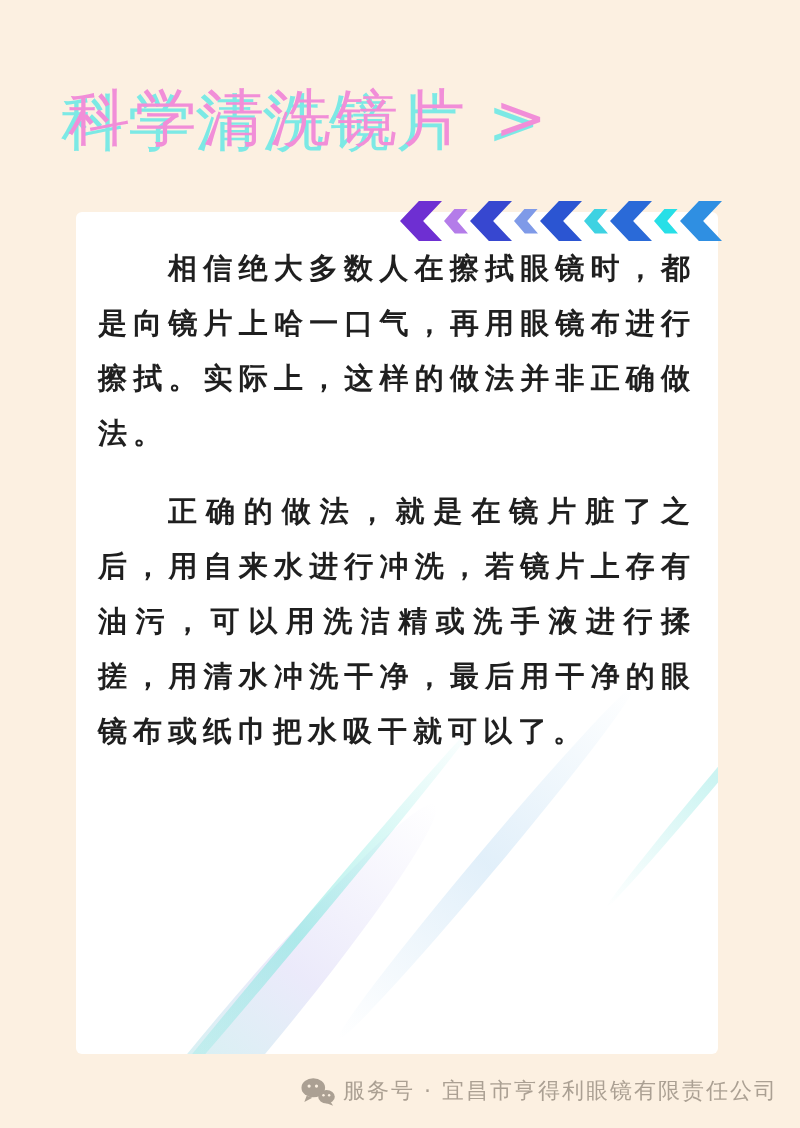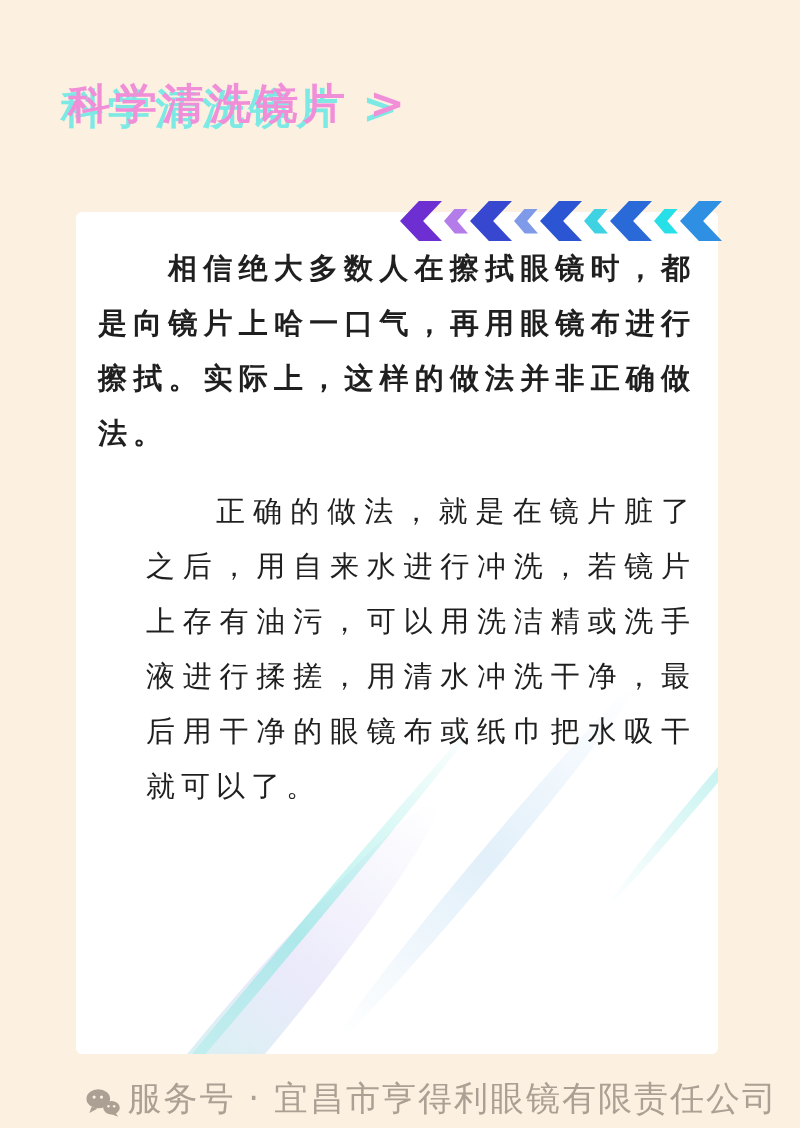--- a/index.html
+++ b/index.html
@@ -7,22 +7,22 @@
   body {
     position:relative;
     width:800px; height:1128px;
     background:#fcf0e1;
     overflow:hidden;
     font-family:"DejaVu Sans", sans-serif;
   }
   .page-title {
     position:absolute;
     left:68px; top:76px;
-    font-size:42px;
-    font-weight:700;
+    font-size:62px;
+    font-weight:400;
     letter-spacing:5px;
     color:#f18ed8;
     text-shadow:-7px 5px 0 #7ce9e5;
     white-space:nowrap;
   }
   .chevron-row {
     position:absolute;
     top:201px; right:78px;
     height:40px;
     display:flex;
@@ -65,29 +65,29 @@
   }
   .card-body p {
     font-size:29px;
     line-height:55px;
     letter-spacing:6px;
     font-weight:700;
     color:#1f1f1f;
     text-indent:70px;
     text-align:justify;
   }
-  .card-body p.emphasis { font-weight:400; margin-top:23px;margin-left:48px; }
+  .card-body p.emphasis { font-weight:700; margin-top:23px; }
   .watermark {
     position:absolute;
     top:1076px; right:22px;
     display:flex;
     align-items:center;
     gap:8px;
     color:#aba093;
-    font-size:34px;
+    font-size:22px;
     letter-spacing:2px;
     white-space:nowrap;
   }
   .wechat-icon { display:inline-block; width:34px; height:29px; color:#aba093; }
 </style>
 </head>
 <body>
 
 <h1 class="page-title">科学清洗镜片 &gt;</h1>
 

